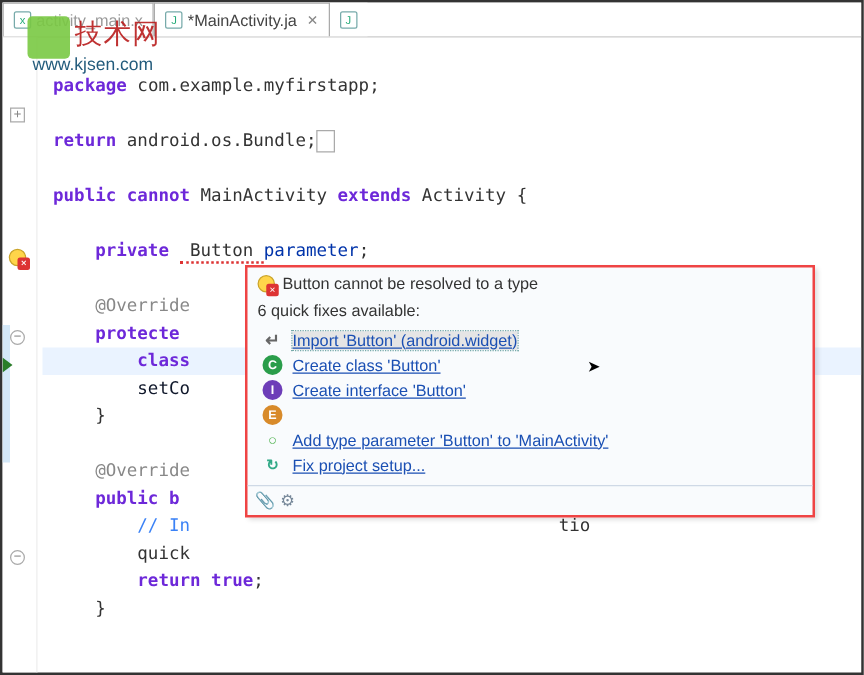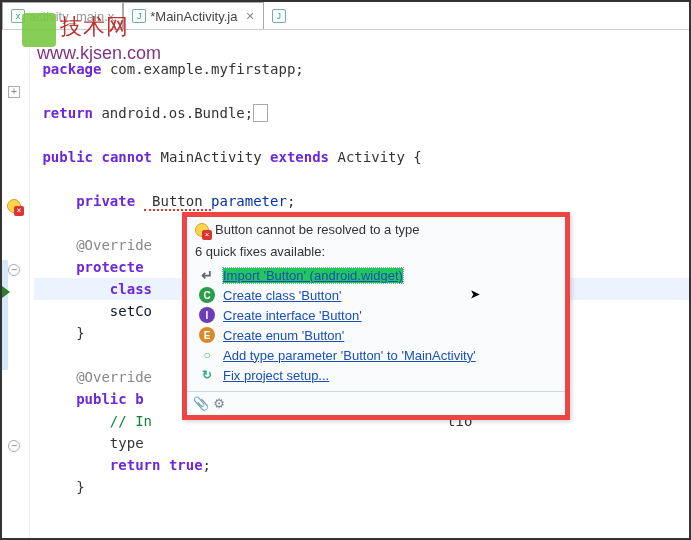--- a/index.html
+++ b/index.html
@@ -12,34 +12,34 @@
 .close-x { color: #888; font-size: 11px; margin-left: 4px; }
 .editor { display: flex; height: calc(100% - 28px); }
 .gutter { width: 28px; background: #fff; border-right: 1px solid #eee; position: relative; }
 .gutter-mark { position: absolute; left: 4px; width: 16px; height: 16px; display: flex; align-items: center; justify-content: center; font-size: 11px; }
 .gbar { position: absolute; left: 0; width: 6px; background: #d4e8f8; }
 .code { flex: 1; padding: 6px 0 0 4px; white-space: pre; line-height: 22px; position: relative; color: #333; }
 .kw { color: #6d28d9; font-weight: bold; }
 .typ { color: #0f172a; }
 .fld { color: #0033aa; }
 .ann { color: #888; }
-.cmt { color: #15803d; }
+.cmt { color: #3b82f6; }
 .err { border-bottom: 2px dotted #d33; }
 .hl-line { background: #eaf3ff; display: inline-block; width: 100%; }
 .watermark { position: absolute; top: 10px; left: 20px; font-family: sans-serif; color: #888; opacity: .9; pointer-events: none; }
 .watermark .logo { display:inline-block; width:34px; height:34px; background:#7ac943; border-radius:4px; vertical-align:middle; }
 .watermark .txt { font-size: 22px; color:#b91c1c; letter-spacing:1px; }
-.watermark .url { font-size: 18px; color:#701a75; display:block; margin-left:15px; margin-top:-4px;}
-.quickfix { position: absolute; top: 210px; left: 180px; width: 388px; background: #f9fbfd; border: 5px solid #ef4444; box-shadow: 2px 2px 4px rgba(0,0,0,.15); font-family: sans-serif; font-size: 13px; color: #333; }
+.watermark .url { font-size: 14px; color:#0c4a6e; display:block; margin-left:4px; margin-top:-4px;}
+.quickfix { position: absolute; top: 210px; left: 194px; width: 456px; background: #f9fbfd; border: 2px solid #ef4444; box-shadow: 2px 2px 4px rgba(0,0,0,.15); font-family: sans-serif; font-size: 13px; color: #333; }
 .quickfix .hdr { padding: 5px 8px; display: flex; align-items: center; gap: 6px; }
 .quickfix .sub { padding: 2px 8px 6px 8px; }
 .quickfix ul { list-style: none; padding: 0 8px 6px 10px; }
 .quickfix li { display: flex; align-items: center; gap: 8px; padding: 2px 2px; }
 .quickfix li a { color: #1a4fb3; text-decoration: underline; }
-.quickfix li.sel a { background: #22c55e; outline: 1px dotted #7aa; }
+.quickfix li.sel a { background: #e5e5e5; outline: 1px dotted #7aa; }
 .qf-icon { width: 16px; height: 16px; display: inline-flex; align-items: center; justify-content: center; border-radius: 50%; font-size: 10px; font-weight: bold; color: #fff; }
 .qf-icon.import { background: none; color: #666; font-size: 14px; border-radius:0; }
 .qf-icon.class { background: #2a9d4a; }
 .qf-icon.iface { background: #6d3db8; }
 .qf-icon.enum { background: #d88a2a; }
 .qf-icon.typeparam { background: none; color: #5cb85c; font-size: 12px; }
 .qf-icon.proj { background: none; color: #3a8; font-size: 12px; }
 .quickfix .footer { border-top: 1px solid #cfd9e6; padding: 4px 6px; display:flex; gap:4px; }
 .bulb { width:14px; height:14px; background:#ffd54a; border-radius:50%; border:1px solid #caa42a; display:inline-block; position:relative; }
 .bulb.err::after { content:"×"; position:absolute; right:-4px; bottom:-4px; background:#d33; color:#fff; font-size:8px; width:10px; height:10px; border-radius:2px; text-align:center; line-height:10px;}
@@ -86,21 +86,21 @@
 
 <span>     <span class="ann">@Override</span></span>
 <span>     <span class="kw">protecte</span><span>                                      e) {</span></span>
 <span class="hl-line">         <span class="kw">class</span></span>
 <span>         <span class="typ">setCo</span></span>
 <span>     <span>}</span></span>
 
 <span>     <span class="ann">@Override</span></span>
 <span>     <span class="kw">public</span><span class="kw"> b</span></span>
 <span>         <span class="cmt">// In</span><span>                                   tio</span></span>
-<span>         <span>type</span></span>
+<span>         <span>quick</span></span>
 <span>         <span class="kw">return</span> <span class="kw">true</span><span>;</span></span>
 <span>     <span>}</span></span>
   </div>
 </div>
 
 <div class="watermark">
   <span class="logo"></span>
   <span class="txt">技术网</span>
   <span class="url">www.kjsen.com</span>
 </div>
@@ -119,21 +119,20 @@
     <li>
       <span class="qf-icon class">C</span>
       <a>Create class 'Button'</a>
     </li>
     <li>
       <span class="qf-icon iface">I</span>
       <a>Create interface 'Button'</a>
     </li>
     <li>
       <span class="qf-icon enum">E</span>
-      <a>Create enum 'Button'</a>
     </li>
     <li>
       <span class="qf-icon typeparam">○</span>
       <a>Add type parameter 'Button' to 'MainActivity'</a>
     </li>
     <li>
       <span class="qf-icon proj">↻</span>
       <a>Fix project setup...</a>
     </li>
   </ul>

